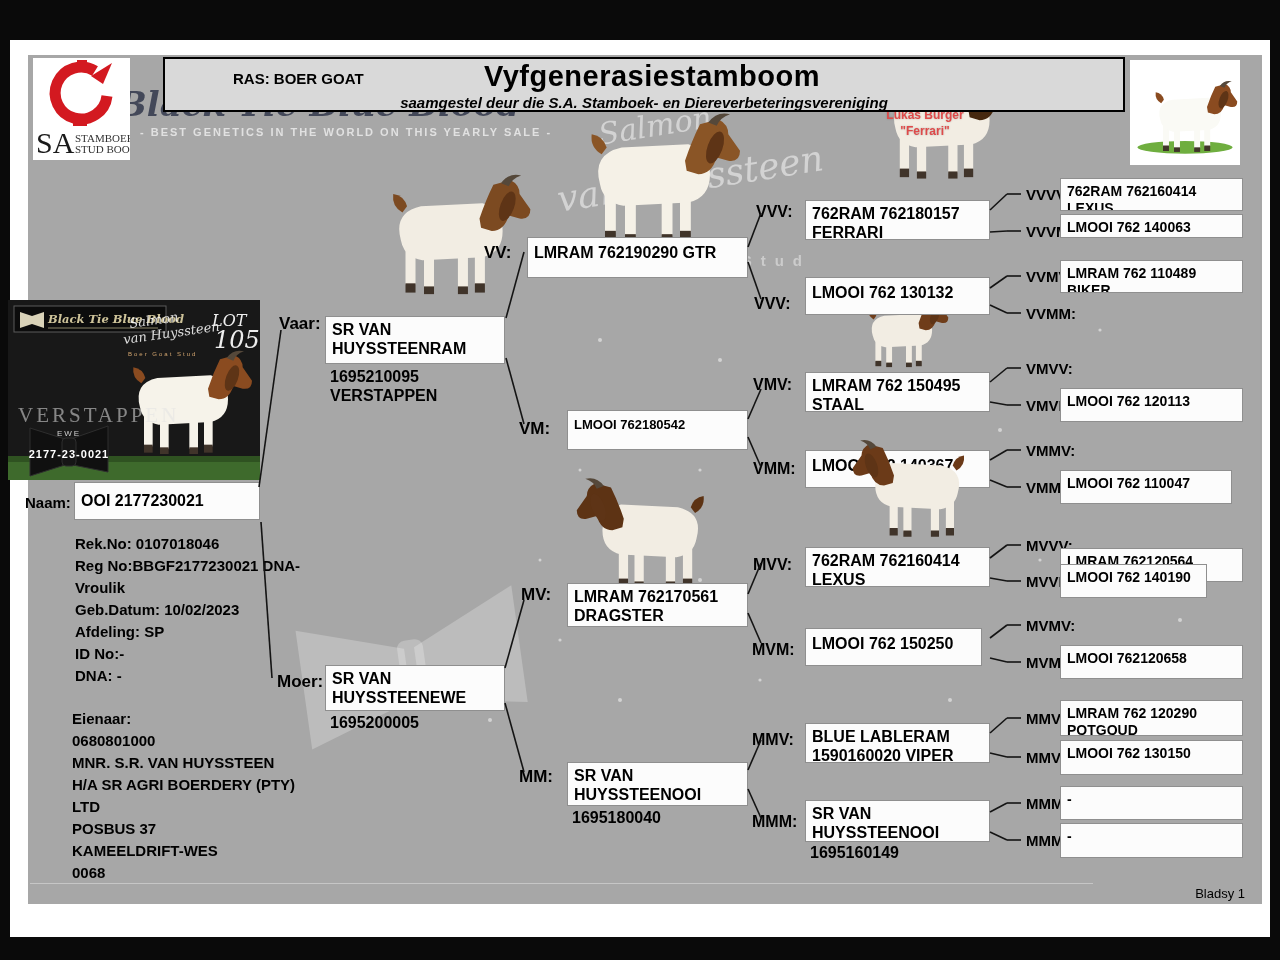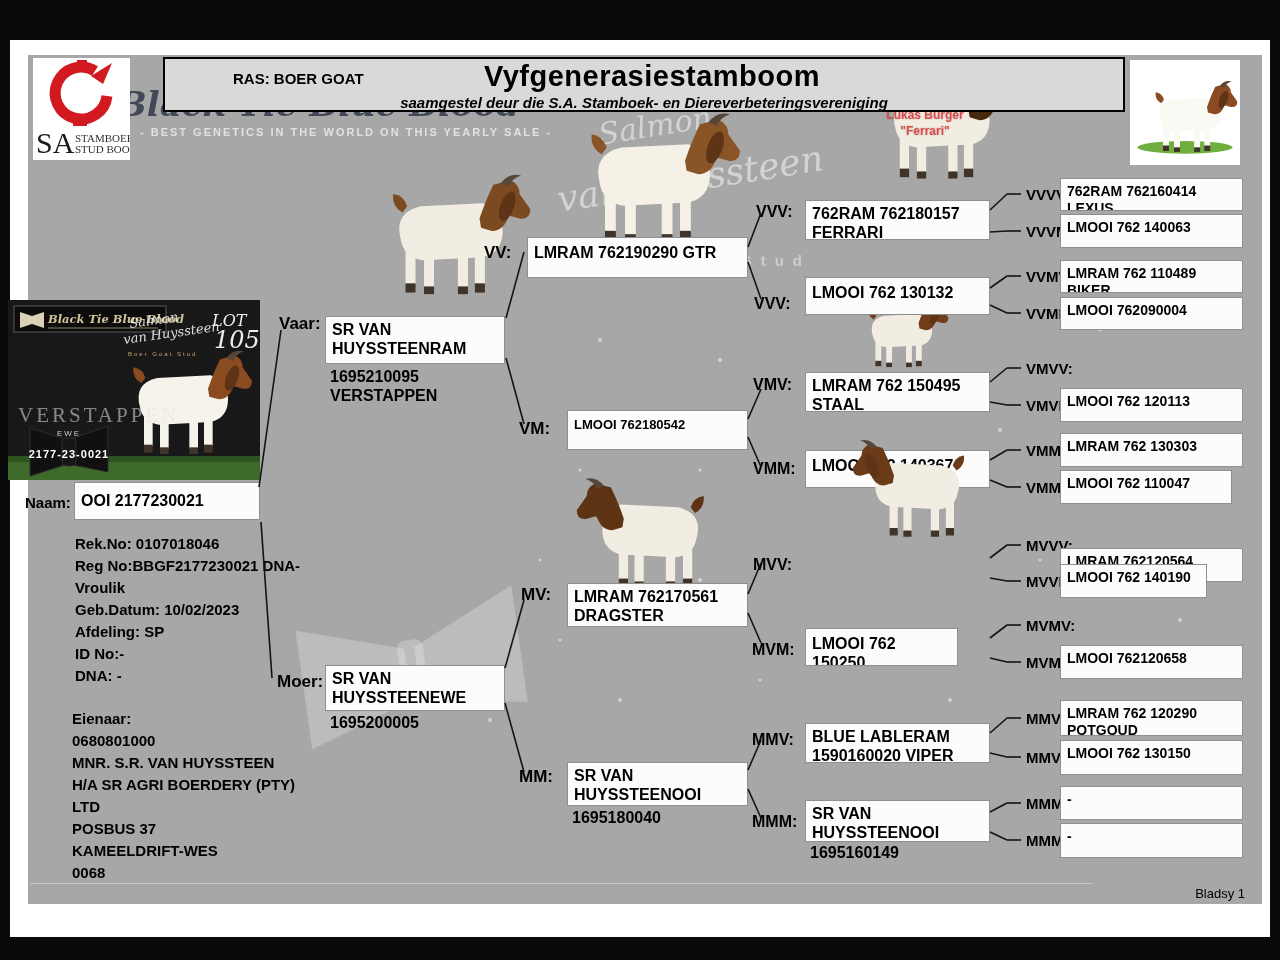--- a/index.html
+++ b/index.html
@@ -224,22 +224,24 @@
   <div class="pbox" style="left:805px;top:372px;width:185px;height:40px;">LMRAM 762 150495
 STAAL</div>
   <div class="plabel" style="left:753px;top:460px;font-size:16px;">VMM:</div>
   <div class="pbox" style="left:805px;top:450px;width:185px;height:38px;padding-top:6px;">LMOOI 762 140367</div>
   <svg class="abs" viewBox="0 0 120 80" style="left:838px;top:438px;width:172px;height:100px;--gh:#6b3a18">
       <g transform="translate(120,0) scale(-1 1)">
         <use href="#goat"></use>
       </g>
     </svg>
   <div class="plabel" style="left:753px;top:556px;font-size:16px;">MVV:</div>
+  <div class="pbox" style="left:805px;top:547px;width:185px;height:40px;">762RAM 762160414
+LEXUS</div>
   <div class="plabel" style="left:752px;top:641px;font-size:16px;">MVM:</div>
-  <div class="pbox" style="left:805px;top:628px;width:153px;height:38px;padding-top:6px;">LMOOI 762 150250</div>
+  <div class="pbox" style="left:805px;top:628px;width:177px;height:38px;padding-top:6px;">LMOOI 762 150250</div>
   <div class="plabel" style="left:752px;top:731px;font-size:16px;">MMV:</div>
   <div class="pbox" style="left:805px;top:723px;width:185px;height:40px;">BLUE LABLERAM
 1590160020 VIPER</div>
   <div class="plabel" style="left:752px;top:813px;font-size:16px;">MMM:</div>
   <div class="pbox" style="left:805px;top:800px;width:185px;height:42px;">SR VAN
 HUYSSTEENOOI</div>
   <div class="below" style="left:810px;top:844px;font-size:16px;">1695160149</div>
 
   <div class="plabel g4" style="left:1026px;top:186px;font-size:15px;">VVVV:</div>
   <div class="plabel g4" style="left:1026px;top:223px;font-size:15px;">VVVM:</div>
@@ -252,25 +254,23 @@
   <div class="plabel g4" style="left:1026px;top:537px;font-size:15px;">MVVV:</div>
   <div class="plabel g4" style="left:1026px;top:573px;font-size:15px;">MVVM:</div>
   <div class="plabel g4" style="left:1026px;top:617px;font-size:15px;">MVMV:</div>
   <div class="plabel g4" style="left:1026px;top:654px;font-size:15px;">MVMM:</div>
   <div class="plabel g4" style="left:1026px;top:710px;font-size:15px;">MMVV:</div>
   <div class="plabel g4" style="left:1026px;top:749px;font-size:15px;">MMVM:</div>
   <div class="plabel g4" style="left:1026px;top:795px;font-size:15px;">MMMV:</div>
   <div class="plabel g4" style="left:1026px;top:832px;font-size:15px;">MMMM:</div>
 
   <div class="pbox g4" style="left:1060px;top:178px;width:183px;height:33px;">762RAM 762160414 LEXUS</div>
-  <div class="pbox g4" style="left:1060px;top:214px;width:183px;height:34px;">LMOOI 762 140063</div>
+  <div class="pbox g4" style="left:1060px;top:214px;width:183px;height:24px;">LMOOI 762 140063</div>
   <div class="pbox g4" style="left:1060px;top:260px;width:183px;height:33px;">LMRAM 762 110489 BIKER</div>
-  <div class="pbox g4" style="left:1060px;top:297px;width:183px;height:33px;">LMOOI 762090004</div>
   <div class="pbox g4" style="left:1060px;top:388px;width:183px;height:34px;">LMOOI 762 120113</div>
-  <div class="pbox g4" style="left:1060px;top:433px;width:183px;height:34px;">LMRAM 762 130303</div>
   <div class="pbox g4" style="left:1060px;top:470px;width:172px;height:34px;">LMOOI 762 110047</div>
   <div class="pbox g4" style="left:1060px;top:532px;width:183px;height:34px;margin-top:16px;">LMRAM 762120564 DAKAR</div>
   <div class="pbox g4" style="left:1060px;top:564px;width:147px;height:34px;">LMOOI 762 140190</div>
   <div class="pbox g4" style="left:1060px;top:645px;width:183px;height:34px;">LMOOI 762120658</div>
   <div class="pbox g4" style="left:1060px;top:700px;width:183px;height:36px;">LMRAM 762 120290 POTGOUD</div>
   <div class="pbox g4" style="left:1060px;top:740px;width:183px;height:35px;">LMOOI 762 130150</div>
   <div class="pbox g4" style="left:1060px;top:786px;width:183px;height:34px;">-</div>
   <div class="pbox g4" style="left:1060px;top:823px;width:183px;height:35px;">-</div>
 
   <svg class="abs" style="left:0;top:0;width:1280px;height:960px;pointer-events:none" stroke="#141414" stroke-width="1.6">

